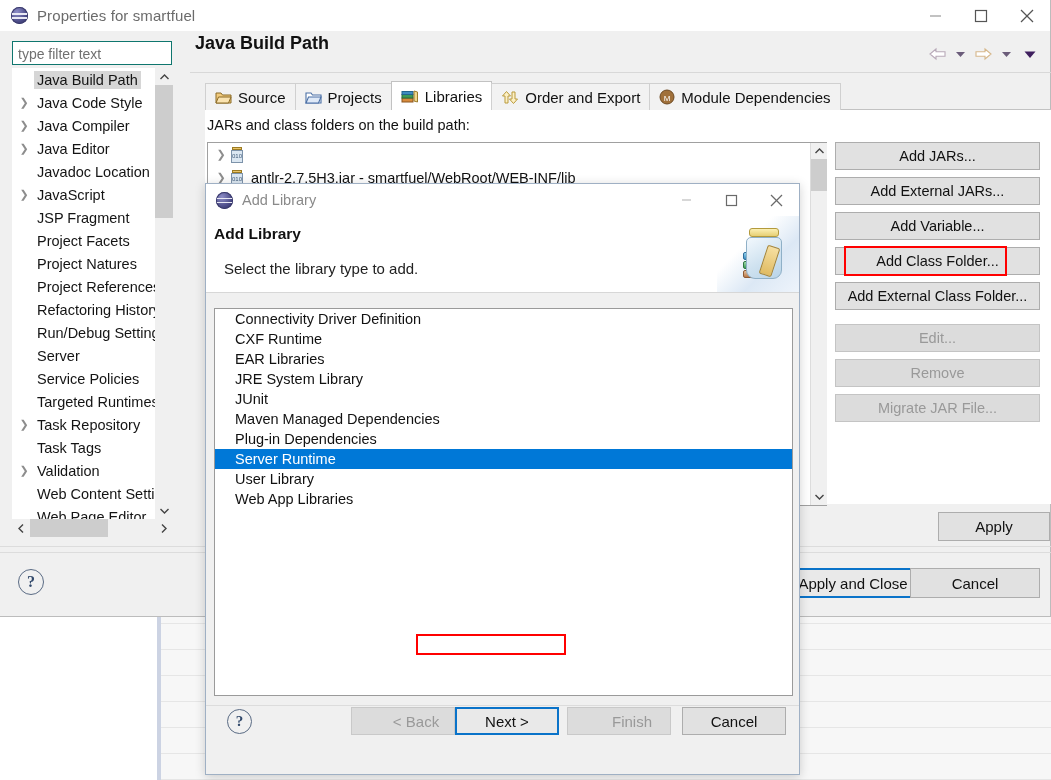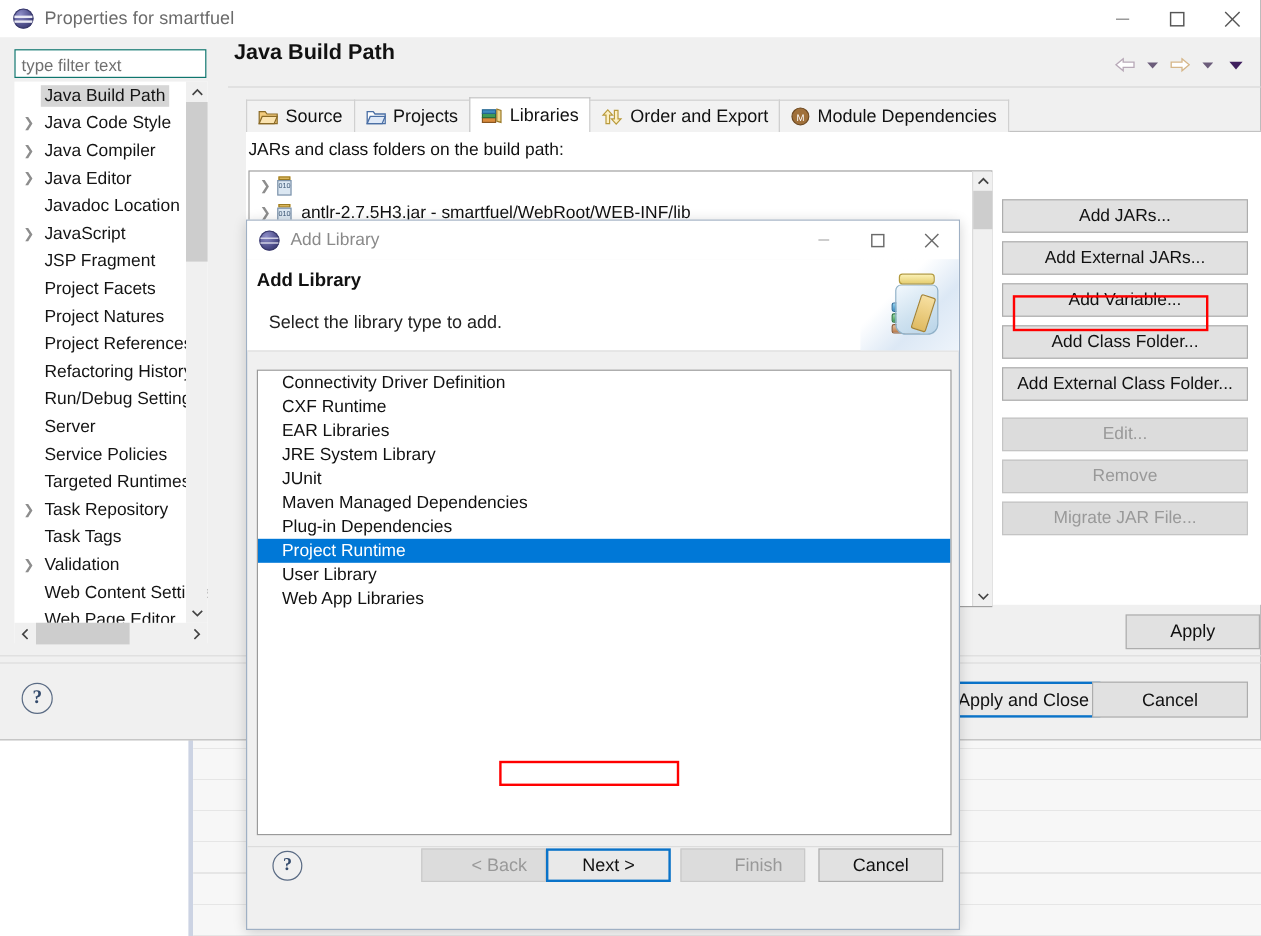--- a/index.html
+++ b/index.html
@@ -189,21 +189,21 @@
   }
   .jars-vscroll .up, .jars-vscroll .dn {
     position: absolute; left: 0; width: 16px; height: 16px;
     display: flex; align-items: center; justify-content: center; color: #555; font-size: 10px;
   }
   .jars-vscroll .up { top: 0; }
   .jars-vscroll .dn { bottom: 0; }
   .jars-vscroll .thumb { position: absolute; left: 0; top: 16px; width: 16px; height: 32px; background: #cdcdcd; }
 
   
-  .btncol { position: absolute; left: 835px; top: 142px; width: 205px; margin-top: 24px; }
+  .btncol { position: absolute; left: 835px; top: 142px; width: 205px; }
   .sbtn {
     width: 205px; height: 28px; margin-bottom: 7px;
     background: #e1e1e1; border: 1px solid #adadad; box-sizing: border-box;
     font-size: 14.5px; color: #111; display: flex; align-items: center; justify-content: center;
     font-family: "Liberation Sans", sans-serif;
   }
   .sbtn.disabled { color: #999; background: #dcdcdc; border-color: #c4c4c4; }
   .sbtn.gap { margin-top: 14px; }
   .hl-ring {
     position: absolute; left: 844px; top: 246px; width: 163px; height: 30px;
@@ -637,21 +637,21 @@
     </div>
 
     <div class="dlg-list" id="lib-list">
         <div class="lib-row">Connectivity Driver Definition</div>
         <div class="lib-row">CXF Runtime</div>
         <div class="lib-row">EAR Libraries</div>
         <div class="lib-row">JRE System Library</div>
         <div class="lib-row">JUnit</div>
         <div class="lib-row">Maven Managed Dependencies</div>
         <div class="lib-row">Plug-in Dependencies</div>
-        <div class="lib-row selected">Project Runtime</div>
+        <div class="lib-row selected">Server Runtime</div>
         <div class="lib-row">User Library</div>
         <div class="lib-row">Web App Libraries</div>
       </div>
     <div class="lib-hl"></div>
 
     <div class="dlg-footer-sep"></div>
     <div class="dlg-help">?</div>
     <div class="dfbtn disabled" id="btn-back">&lt; Back</div>
     <div class="dfbtn primary" id="btn-next">Next &gt;</div>
     <div class="dfbtn disabled" id="btn-finish">Finish</div>

